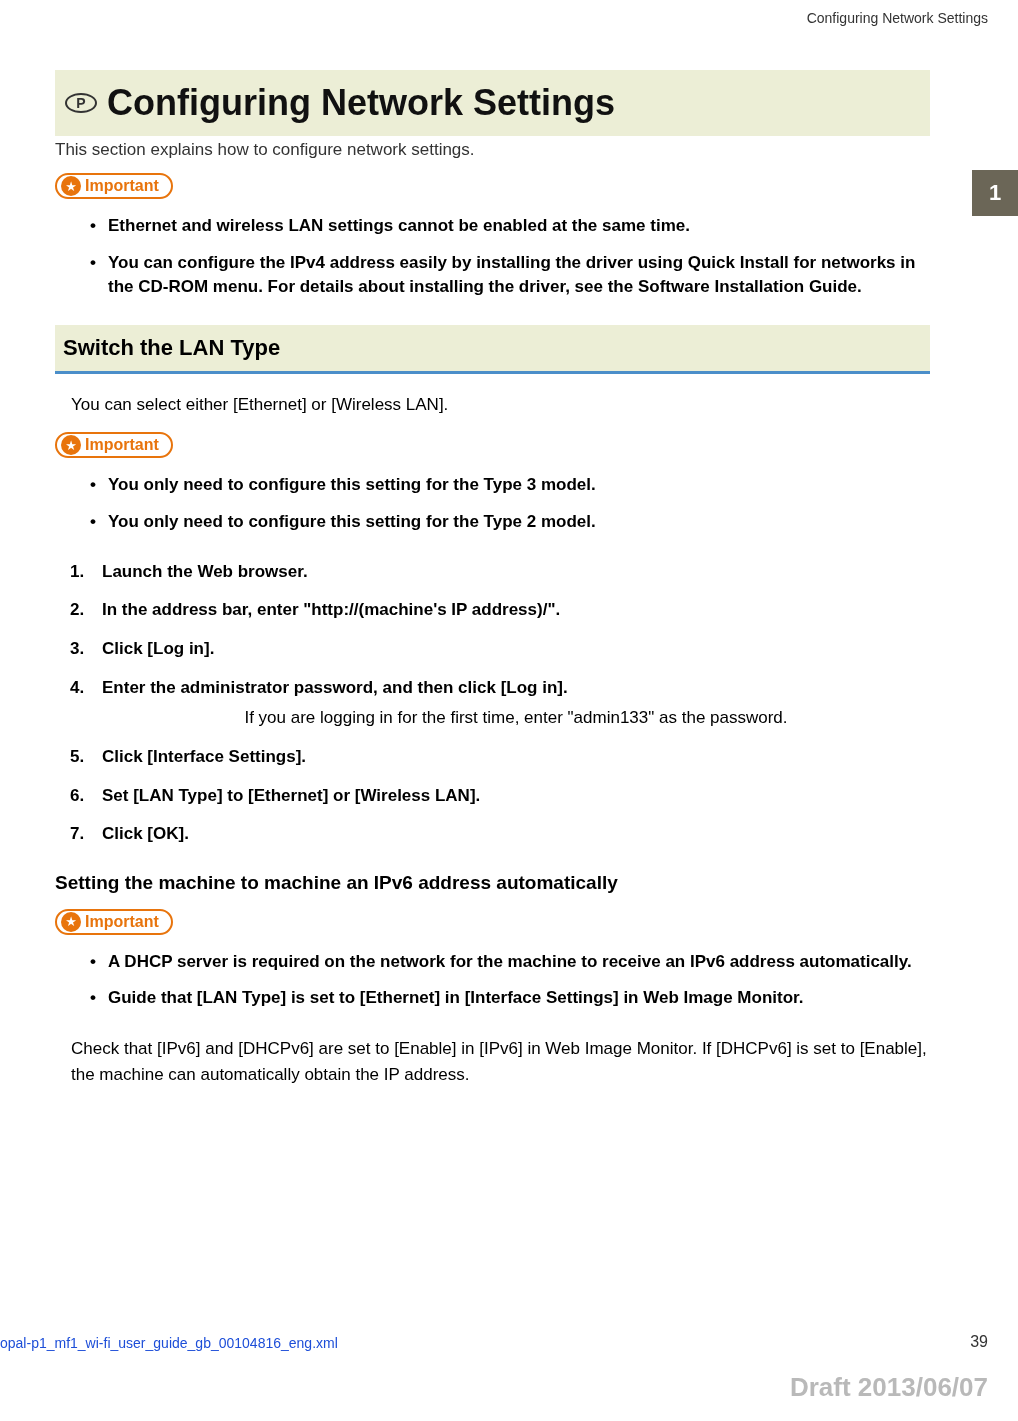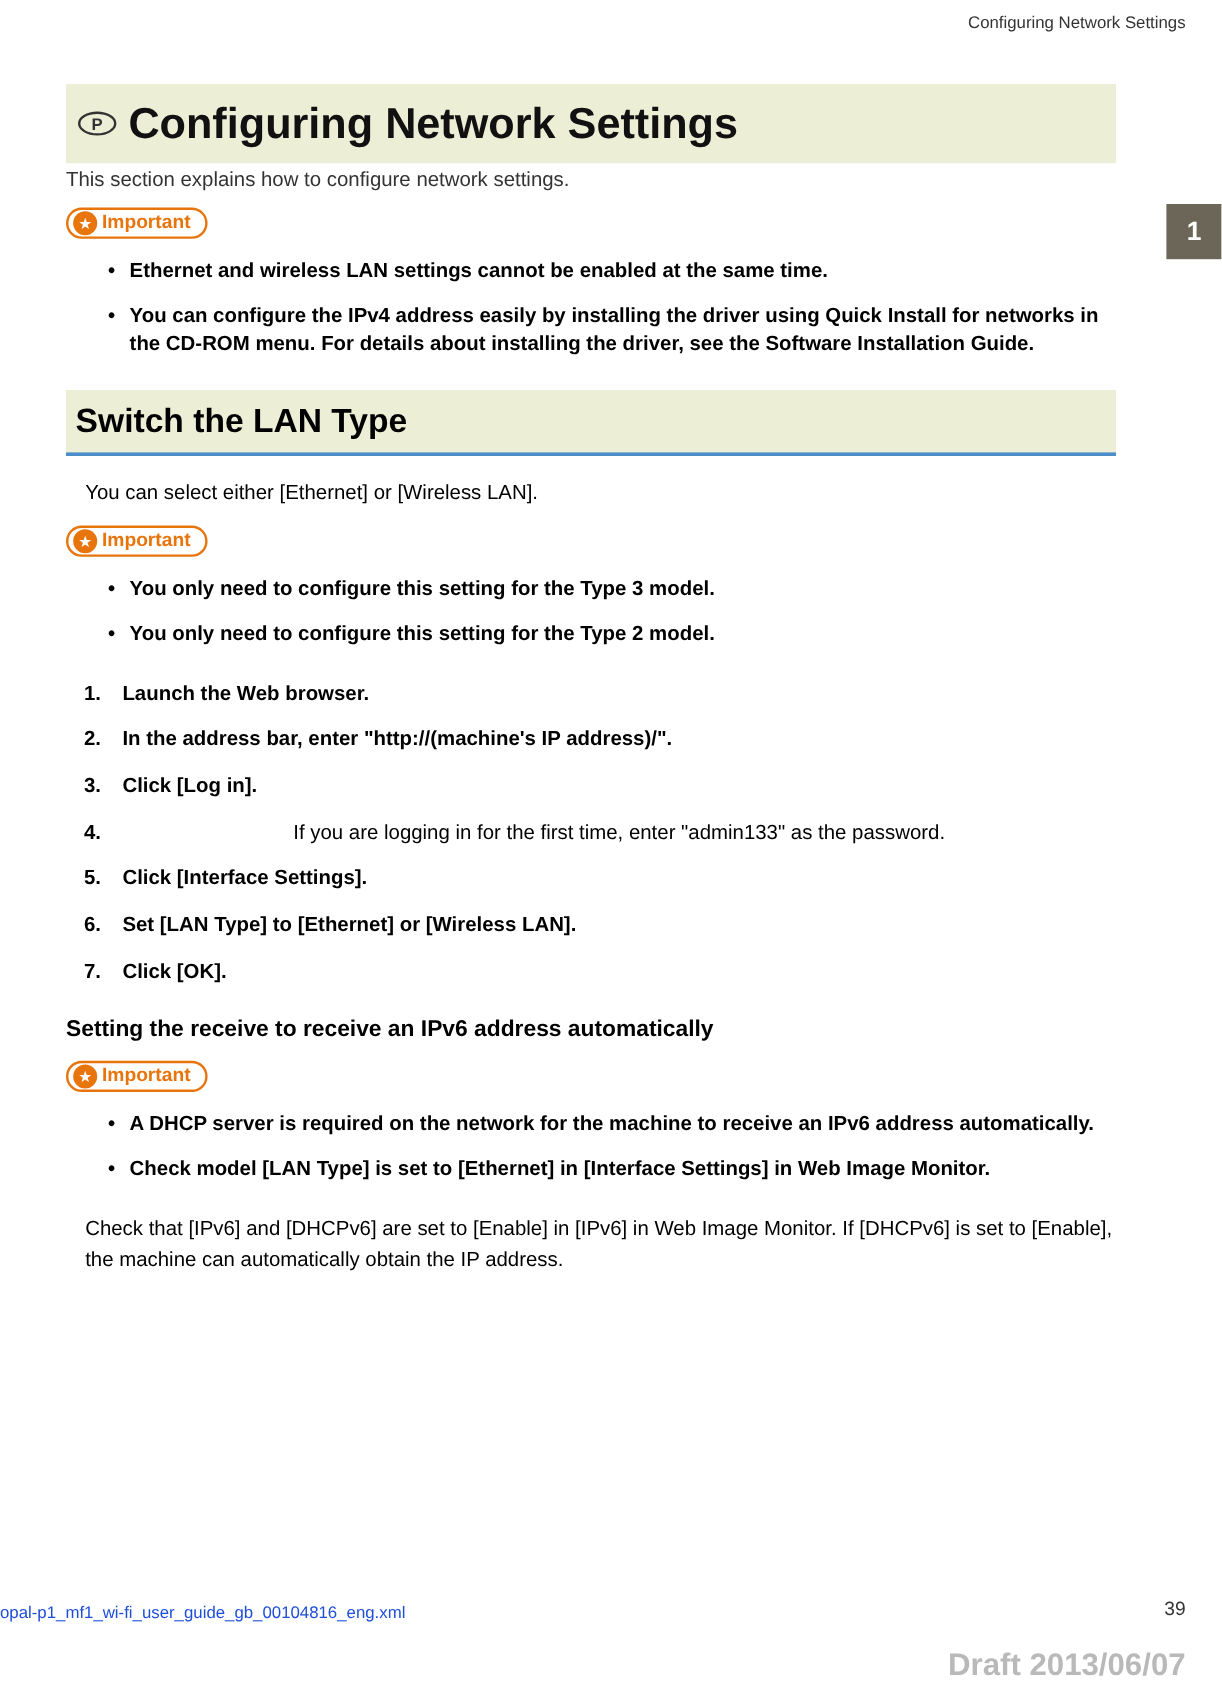--- a/index.html
+++ b/index.html
@@ -111,21 +111,21 @@
       content: "•";
       position: absolute;
       left: 0;
       top: 0;
       font-weight: bold;
     }
     .section-h2 {
       background: #eceed6;
       border-bottom: 3px solid #4b8ec9;
       padding: 10px 8px;
-      font-size: 28px;
+      font-size: 22px;
       font-weight: bold;
       margin-top: 20px;
       margin-bottom: 18px;
     }
     .section-h3 {
       font-size: 19px;
       font-weight: bold;
       margin-top: 25px;
       margin-bottom: 10px;
     }
@@ -219,38 +219,39 @@
   <ul class="bullet-list">
     <li>You only need to configure this setting for the Type 3 model.</li>
     <li>You only need to configure this setting for the Type 2 model.</li>
   </ul>
 
   <ol class="ol-steps">
     <li><span>Launch the Web browser.</span></li>
     <li><span>In the address bar, enter "http://(machine's IP address)/".</span></li>
     <li><span>Click [Log in].</span></li>
     <li>
+      <span>Enter the administrator password, and then click [Log in].</span>
       <div class="step-sub">If you are logging in for the first time, enter "admin133" as the password.</div>
     </li>
     <li><span>Click [Interface Settings].</span></li>
     <li><span>Set [LAN Type] to [Ethernet] or [Wireless LAN].</span></li>
     <li><span>Click [OK].</span></li>
   </ol>
 
 
-  <h3 class="section-h3">Setting the receive to receive an IPv6 address automatically</h3>
+  <h3 class="section-h3">Setting the machine to machine an IPv6 address automatically</h3>
 
   <div class="important-label">
     <span class="star-icon">★</span>
     <span class="lbl">Important</span>
   </div>
 
   <ul class="bullet-list">
     <li>A DHCP server is required on the network for the machine to receive an IPv6 address automatically.</li>
-    <li>Check model [LAN Type] is set to [Ethernet] in [Interface Settings] in Web Image Monitor.</li>
+    <li>Guide that [LAN Type] is set to [Ethernet] in [Interface Settings] in Web Image Monitor.</li>
   </ul>
 
   <p class="plain-text">Check that [IPv6] and [DHCPv6] are set to [Enable] in [IPv6] in Web Image Monitor. If [DHCPv6] is set to [Enable], the machine can automatically obtain the IP address.</p>
 
 </div>
 
 <div class="footer-file">opal-p1_mf1_wi-fi_user_guide_gb_00104816_eng.xml</div>
 <div class="footer-page">39</div>
 <div class="draft">Draft 2013/06/07</div>
 

